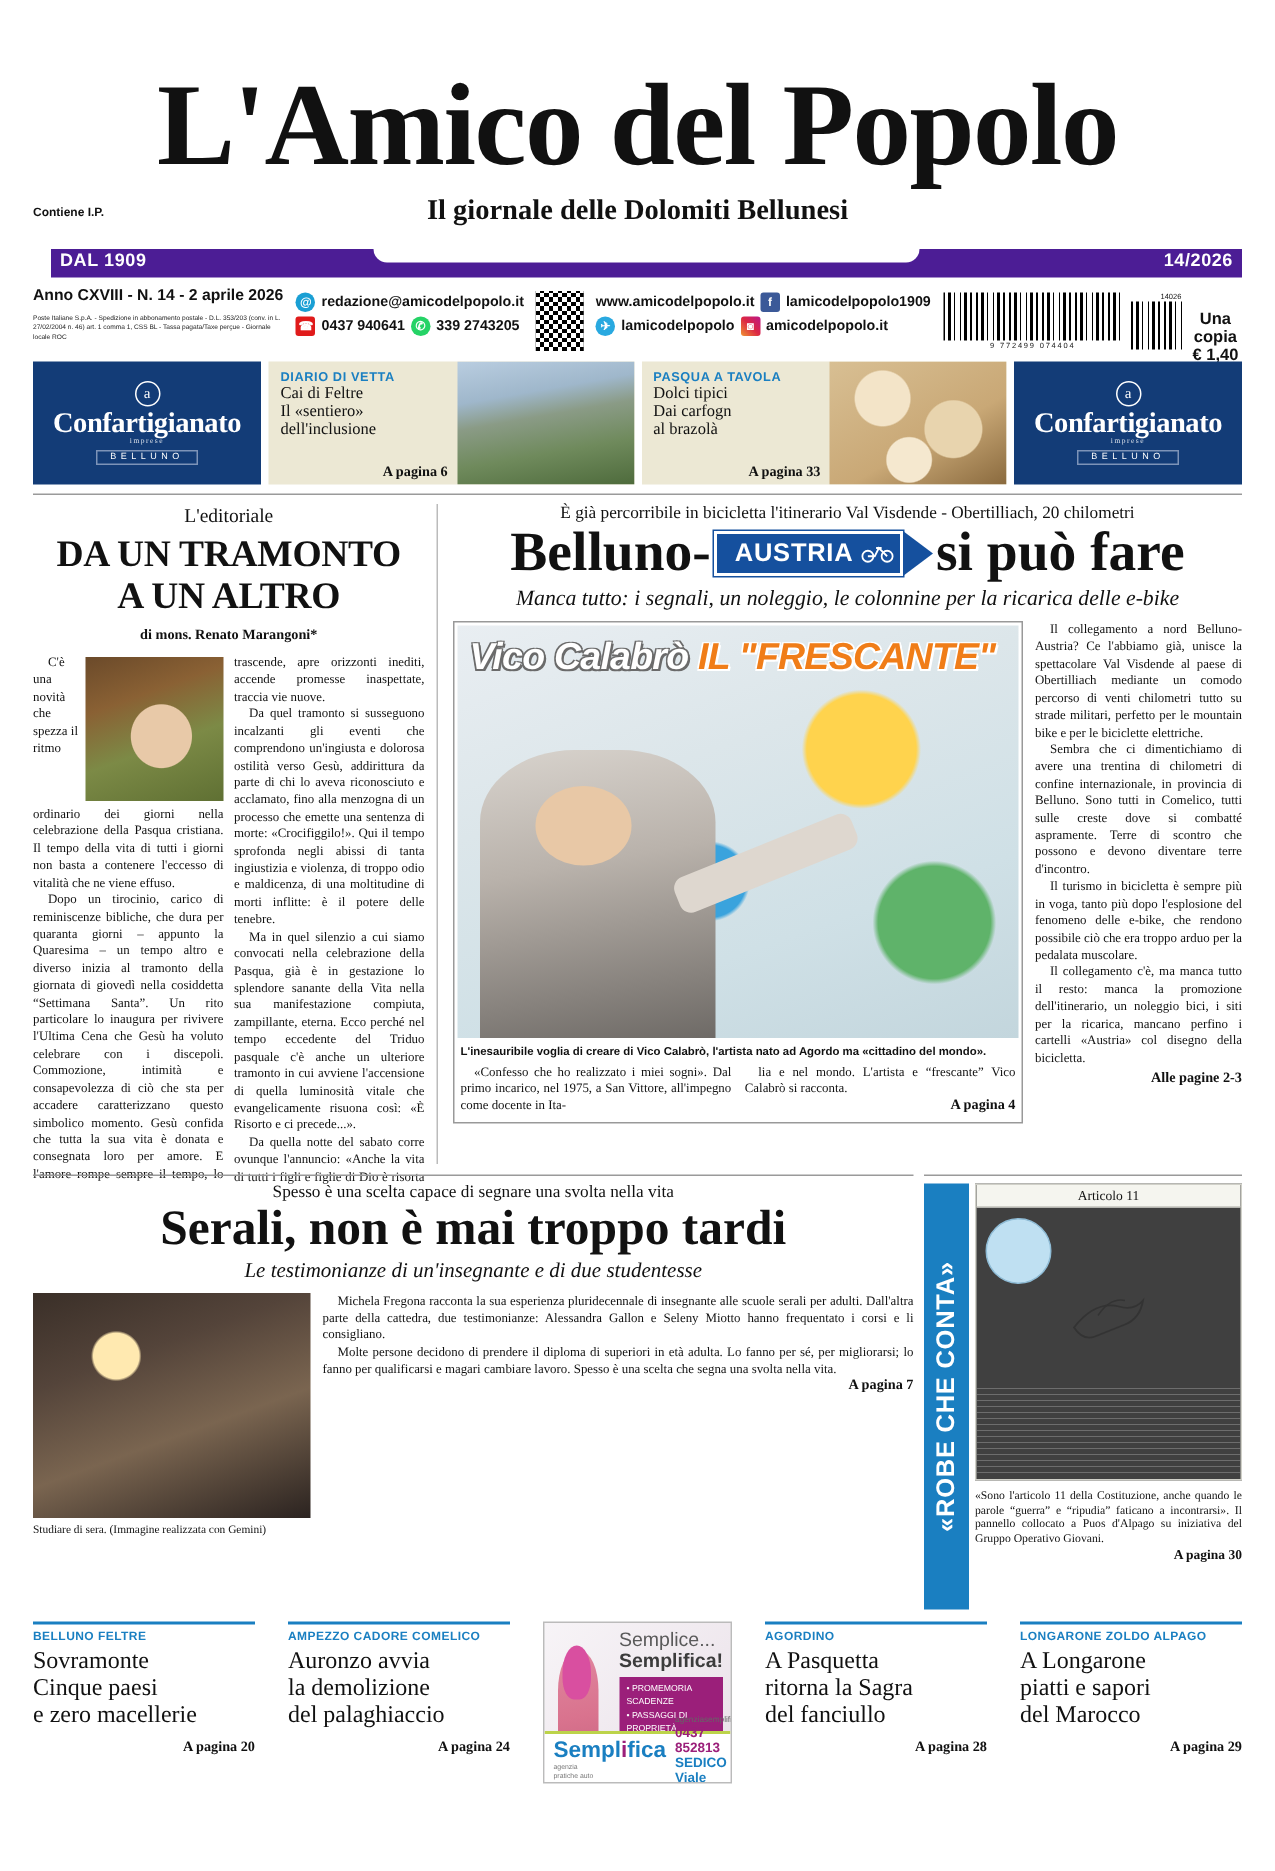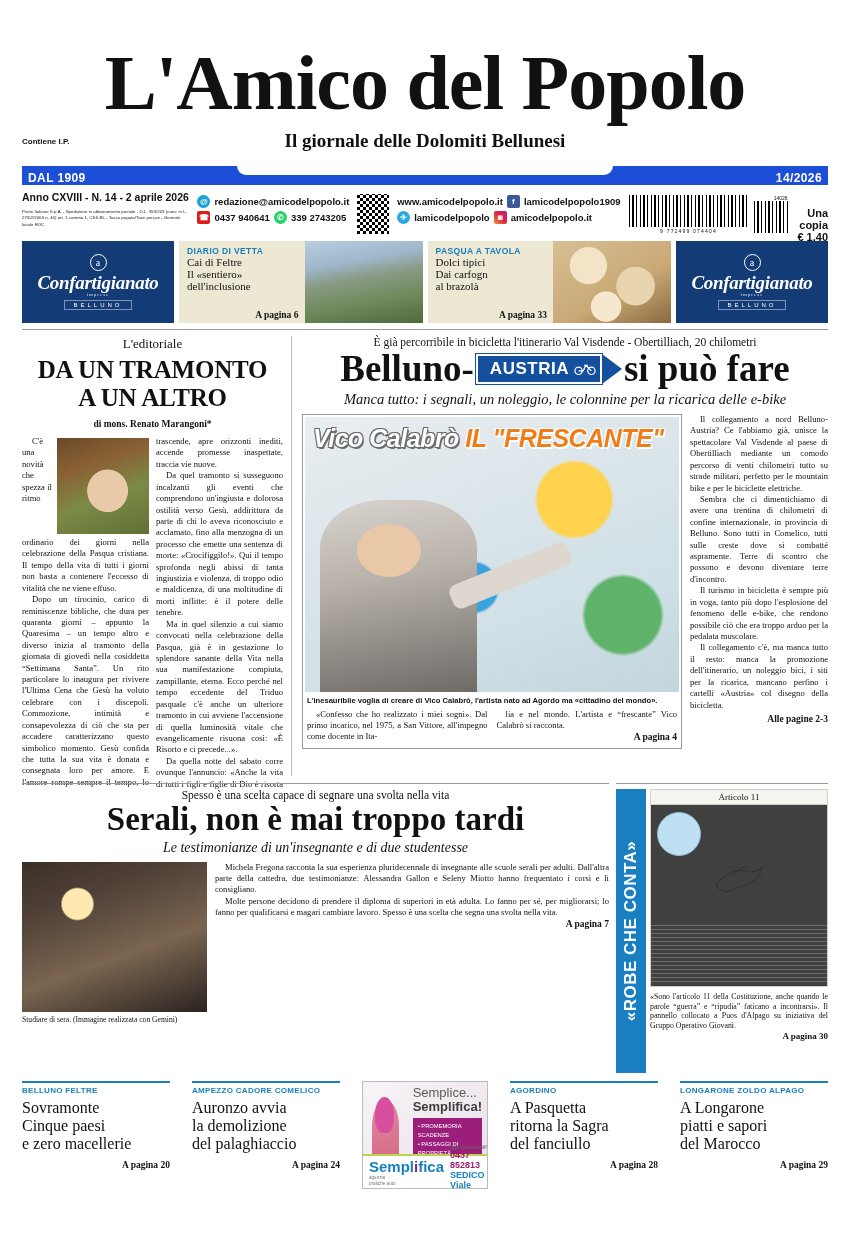--- a/index.html
+++ b/index.html
@@ -27,23 +27,24 @@
   .contiene {
     position: absolute; left: 0; bottom: 20px;
     font-size: 8px; font-weight: bold; font-family: "Liberation Sans", sans-serif;
   }
   .tagline {
     position: absolute; left: 0; right: 0; top: 2px;
     text-align: center; font-weight: bold; font-size: 19px;
     font-family: "Liberation Serif", serif;
   }
   .blue-bar {
-    position: relative; height: 19px; background: #1d4ed8;
-    display: flex; align-items: flex-end; justify-content: space-between;
+    position: relative; height: 19px; background: #4c1d95;
+    display: flex; align-items: flex-start; justify-content: space-between;
     padding: 0 6px;
+    margin-left: 12px;
   }
   .blue-bar .notch {
     position: absolute; left: 215px; right: 215px; top: 0; height: 9px;
     background: #ffffff; border-radius: 0 0 9px 9px;
   }
   .blue-bar span {
     color: #fff; font-family: "Liberation Sans", sans-serif;
     font-weight: bold; font-size: 12px; letter-spacing: .4px; z-index: 2;
   }
 
@@ -86,37 +87,37 @@
   .bc {
     width: 120px; height: 32px;
     background: repeating-linear-gradient(90deg,#000 0 1px,#fff 1px 3px,#000 3px 5px,#fff 5px 7px,#000 7px 8px,#fff 8px 11px);
   }
   .bc2 { width: 34px; }
   .bcnum {
     font-family: "Liberation Sans", sans-serif; font-size: 5px; letter-spacing: 1.2px;
     text-align: center; margin-top: 1px;
   }
   .bctop { font-family: "Liberation Sans", sans-serif; font-size: 5px; text-align: right; }
-  .price { text-align: right; padding-top: 12px; }
+  .price { text-align: center; padding-top: 12px; }
   .price .p1 { font-family: "Liberation Sans", sans-serif; font-weight: bold; font-size: 11px; }
   .price .p2 { font-family: "Liberation Sans", sans-serif; font-size: 6px; margin-top: 2px; }
 
   
   .promo-strip { display: flex; gap: 5px; height: 82px; margin-top: 4px; }
   .conf-ad {
     width: 152px; background: #133c77; color: #fff;
     display: flex; flex-direction: column; align-items: center; justify-content: center;
   }
   .conf-logo-a {
     width: 17px; height: 17px; border: 1.4px solid #fff; border-radius: 50%;
     display: flex; align-items: center; justify-content: center;
     font-size: 10px; font-family: "Liberation Serif", serif; margin-bottom: 1px;
   }
   .conf-name {
-    font-family: "Liberation Serif", serif; font-style: italic; font-weight: bold;
+    font-family: "Liberation Serif", serif; font-weight: bold;
     font-size: 19px; letter-spacing: -.3px;
   }
   .conf-imprese { font-size: 5px; letter-spacing: 1px; opacity: .85; margin-top: -2px; }
   .conf-city {
     font-family: "Liberation Sans", sans-serif; font-size: 6px; letter-spacing: 3px;
     border: 1px solid #7d93b8; padding: 1px 8px; margin-top: 3px;
   }
   .teaser { flex: 1; background: #ece8d4; display: flex; overflow: hidden; }
   .teaser-txt { flex: 1; padding: 5px 6px 3px 8px; display: flex; flex-direction: column; }
   .teaser-kicker {

